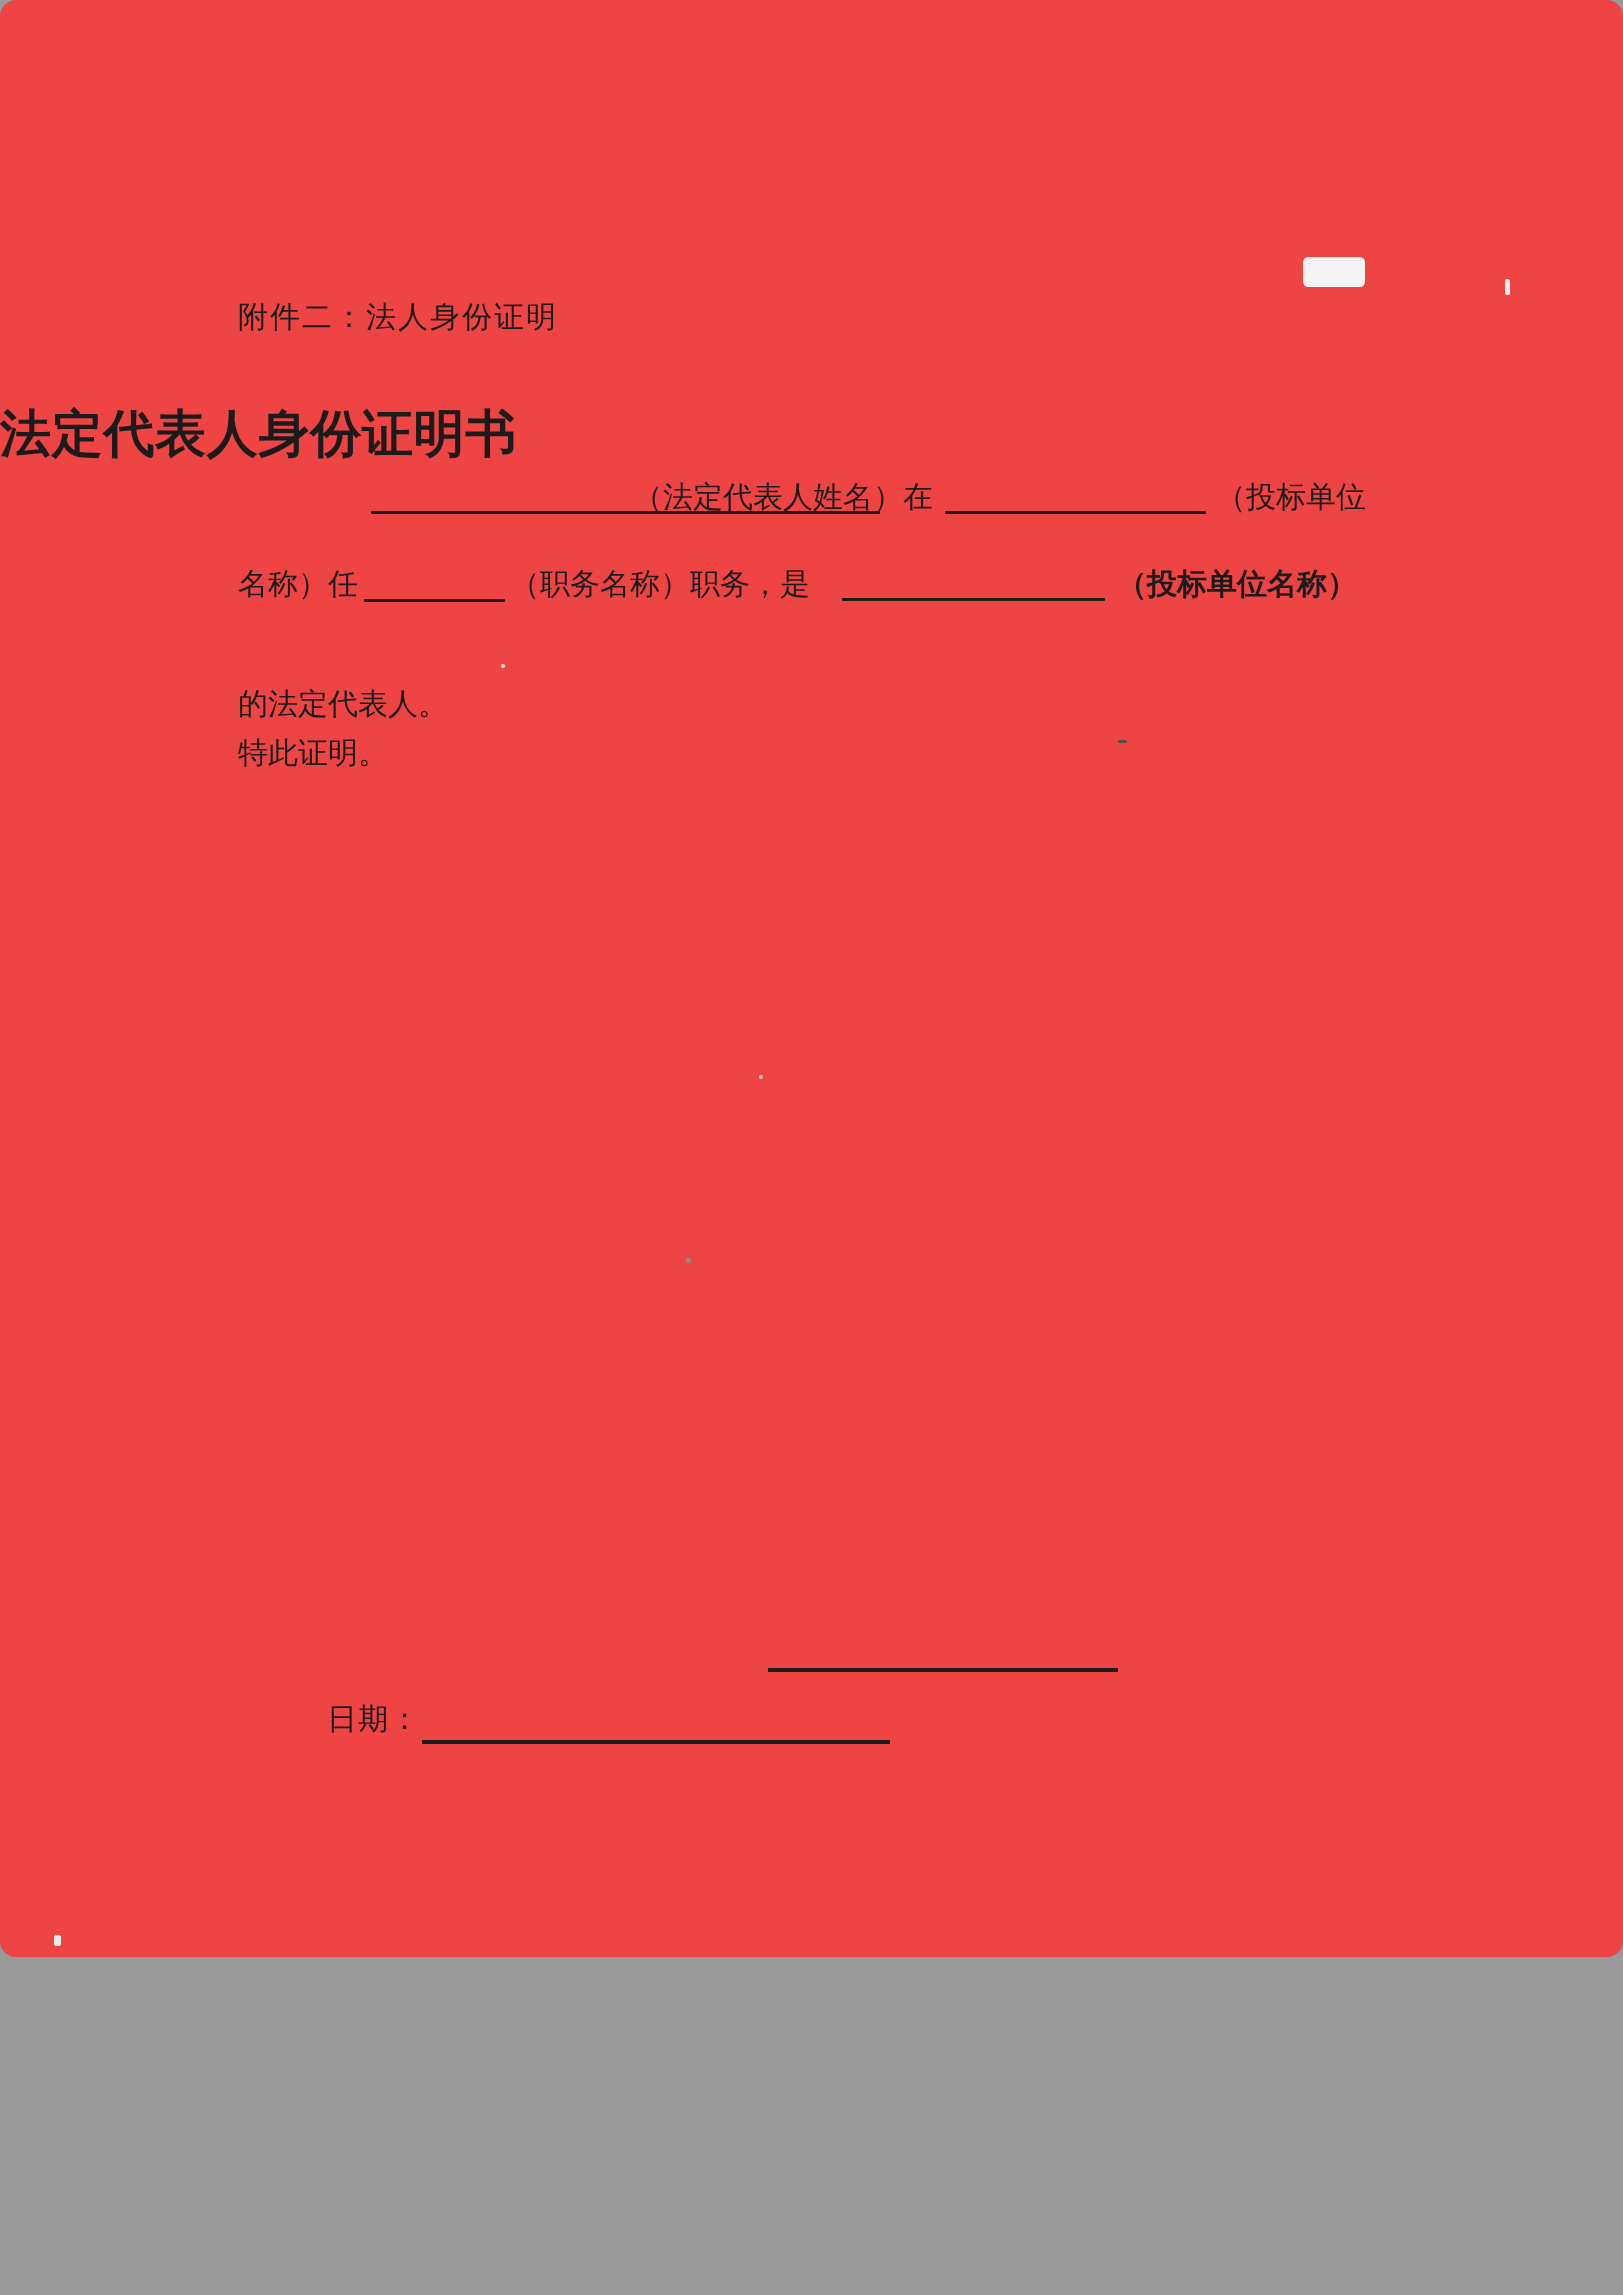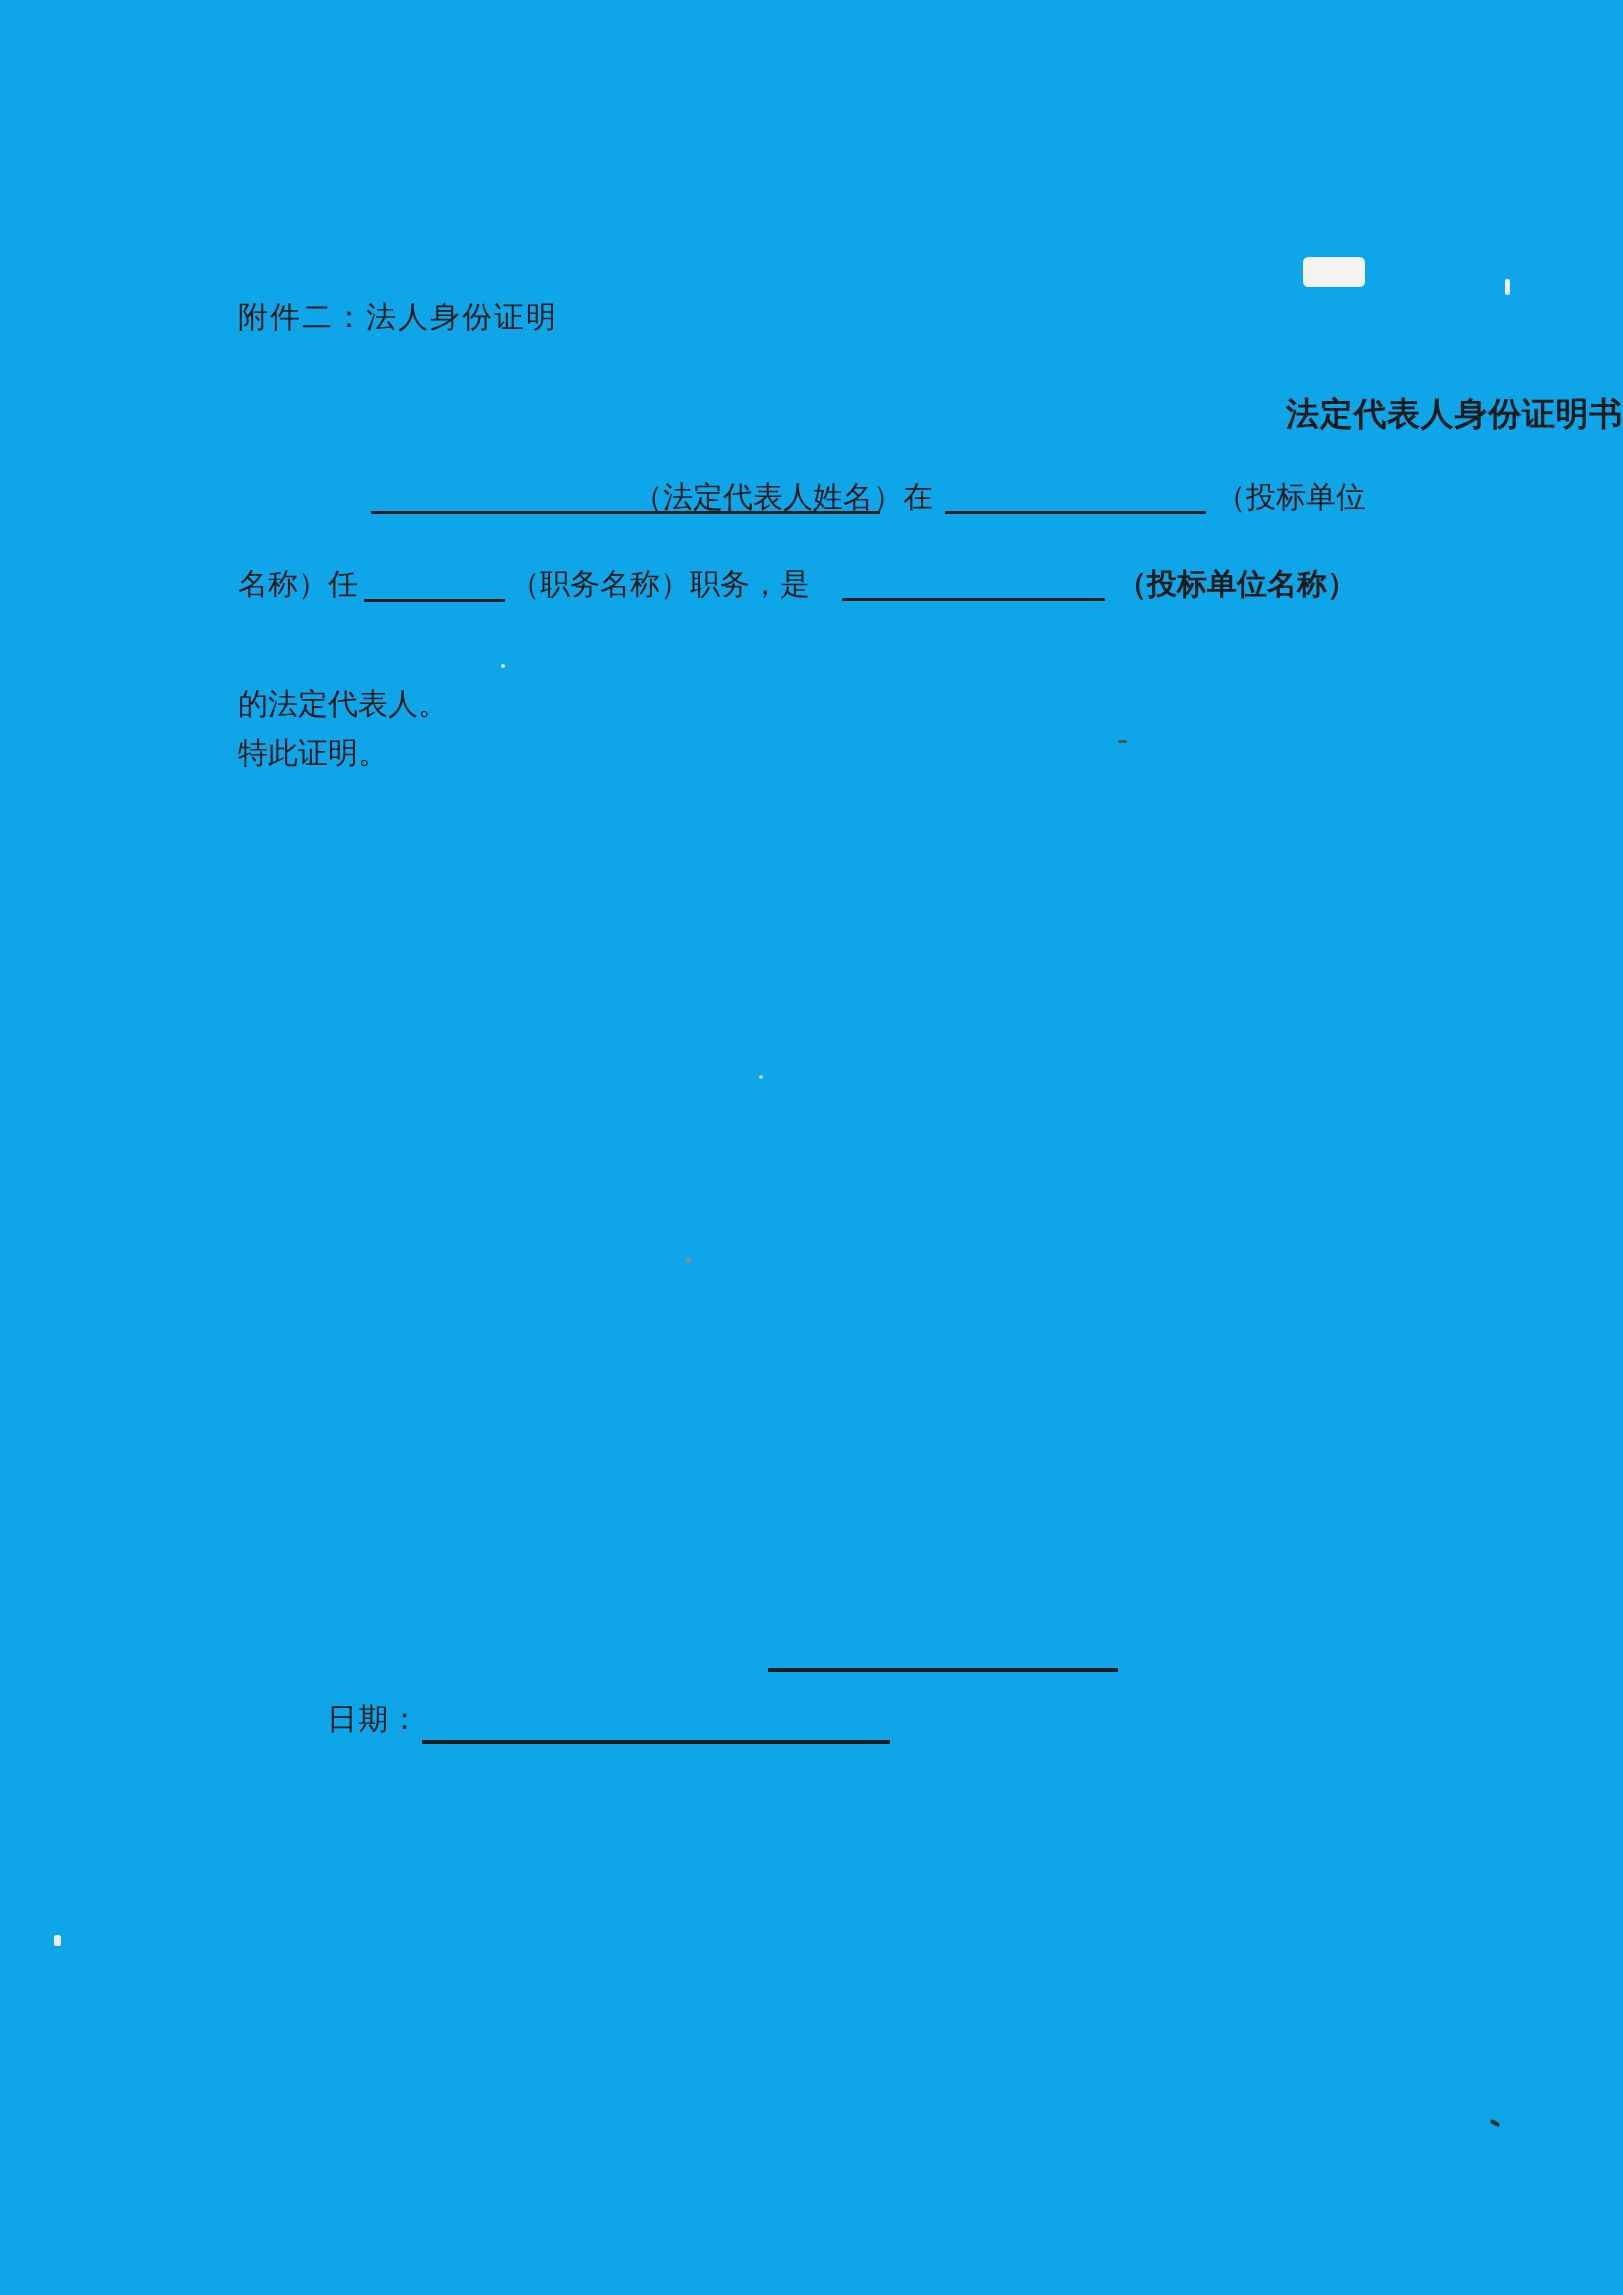--- a/index.html
+++ b/index.html
@@ -1,38 +1,39 @@
 <!DOCTYPE html>
 <html style="font-size:10.5px"><head>
 <meta charset="utf-8">
 <style>
   html, body { margin: 0; padding: 0; background: #9a9a9a; }
   .page {
     position: relative;
     width: 1623px;
-    height: 2295px;
+    height: 1957px;
     margin: 0 auto;
-    background: #0ea5e9;
+    background: #ef4444;
     overflow: hidden;
     font-family: "Liberation Serif", "DejaVu Serif", serif;
     color: #1b1b1b;
+    border-radius: 16px;
   }
   .txt {
     position: absolute;
     font-size: 30px;
     line-height: 1.15;
     white-space: nowrap;
     letter-spacing: 0;
   }
   .heading       { left: 238px;  top: 300px;  letter-spacing: 2px; }
   .doc-title {
     position: absolute;
-    left: 0; width: 1623px; top: 392px;
-    text-align: right;
-    font-size: 33px;
+    left: 0; width: 1623px; top: 400px;
+    text-align: left;
+    font-size: 51px;
     font-weight: bold;
     letter-spacing: 0.7px;
     white-space: nowrap;
   }
   .l1-t1 { left: 633px;  top: 480px; }
   .l1-t2 { left: 1216px; top: 480px; }
   .l2-t1 { left: 238px;  top: 567px; }
   .l2-t2 { left: 510px;  top: 567px; }
   .l2-t3 { left: 1117px; top: 567px; font-weight: bold; }
   .l3    { left: 238px;  top: 655px; margin-top: 32px; }

